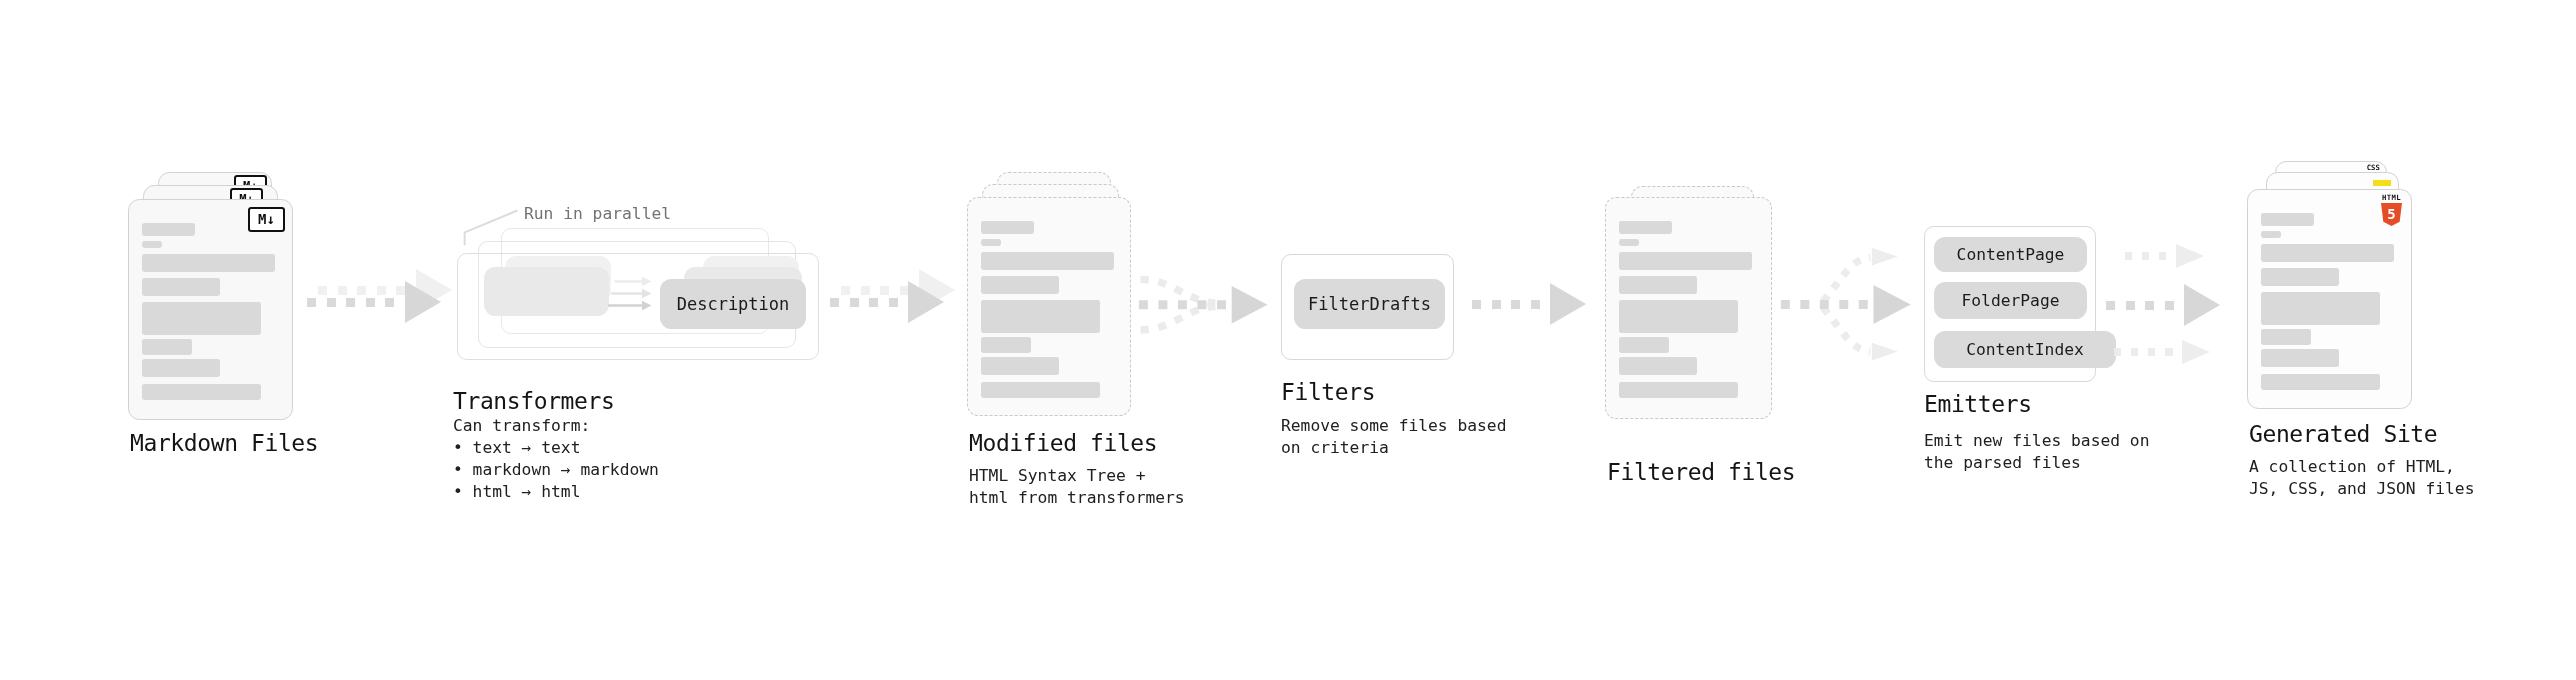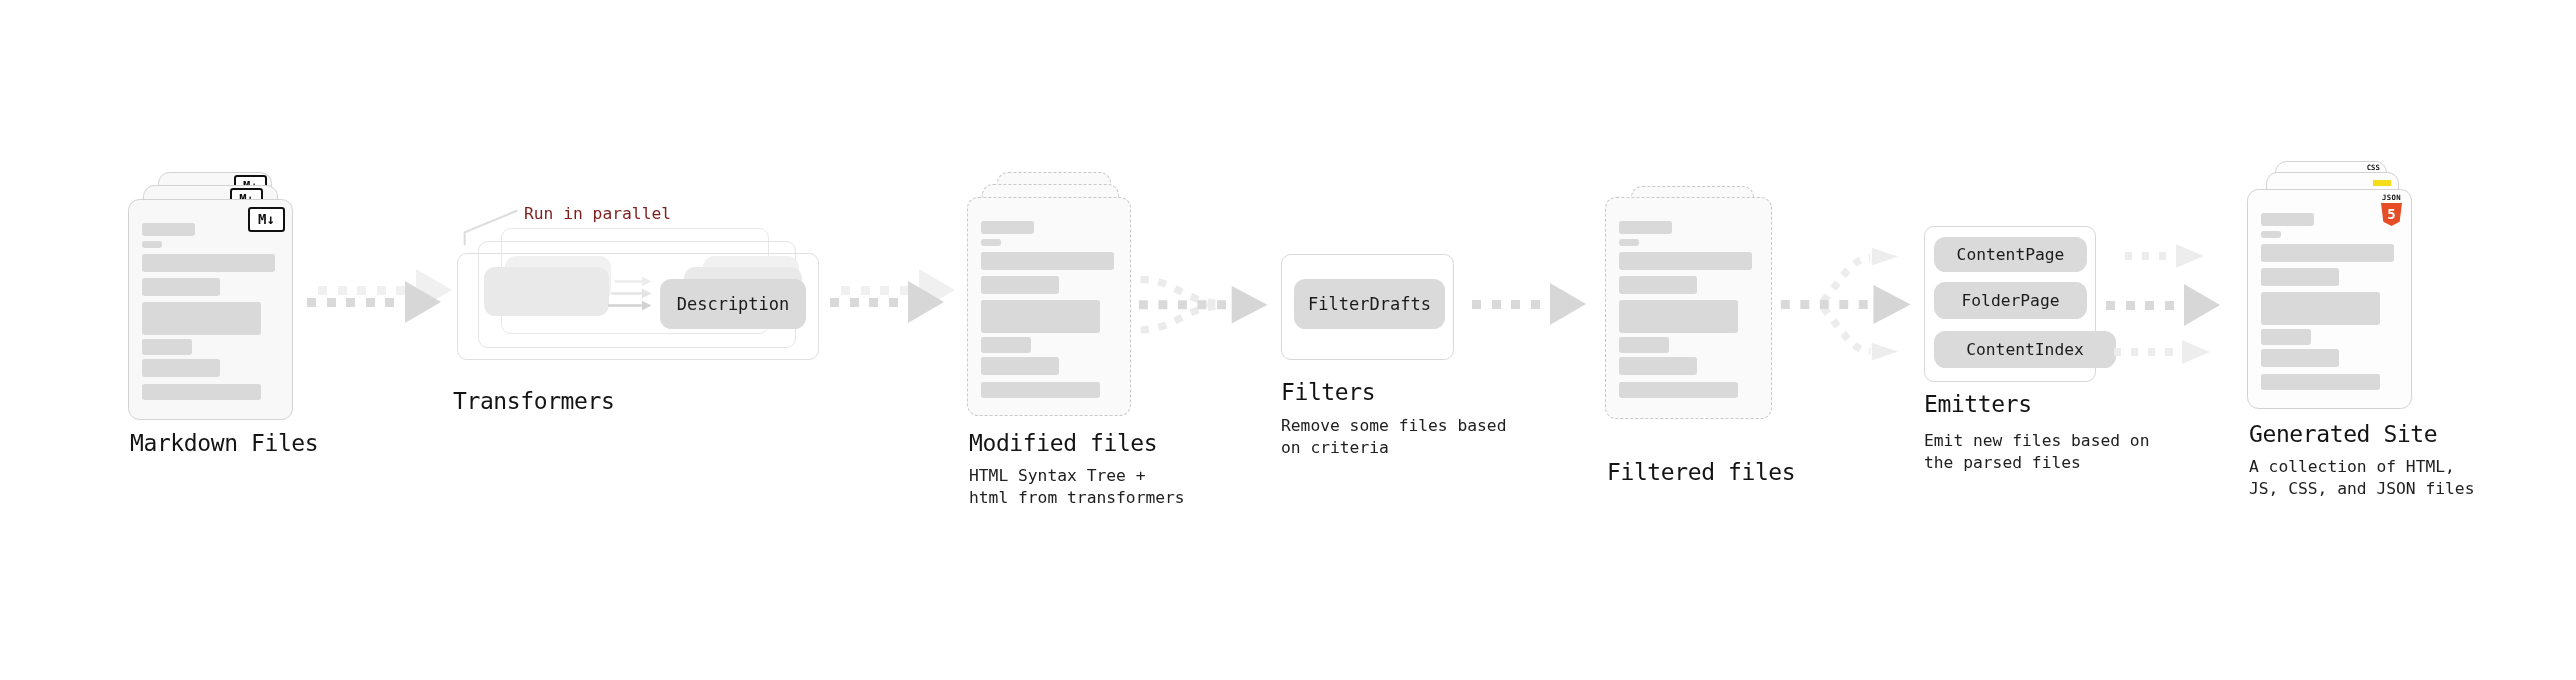--- a/index.html
+++ b/index.html
@@ -22,21 +22,21 @@
   .dash{width:9px;height:9px;margin-right:10.6px;background:#d9d9d9;flex:none;}
   .dash.sm{width:7.3px;height:7.3px;margin-right:9.8px;}
   .light .dash{background:#f0f0f0;}
   .faint .dash{background:#ececec;}
   .head{width:0;height:0;border-top:21px solid transparent;border-bottom:21px solid transparent;
         border-left:36px solid #d7d7d7;flex:none;}
   .light .head{border-left-color:#f0f0f0;}
   .head.small{border-top-width:12.2px;border-bottom-width:12.2px;border-left-width:28px;border-left-color:#ededed;}
   .md-badge{position:absolute;background:#fff;border:2.4px solid #101010;border-radius:3.3px;
             display:flex;align-items:center;justify-content:center;font-weight:bold;color:#101010;}
-  .parallel{position:absolute;font-size:16.3px;color:#7f1d1d;white-space:nowrap;}
+  .parallel{position:absolute;font-size:16.3px;color:#737373;white-space:nowrap;}
   .csvg{position:absolute;}
   .css-badge{position:absolute;display:flex;flex-direction:column;align-items:center;}
   .css-badge span{font-size:7.3px;font-weight:bold;color:#111;line-height:7.3px;}
   .css-bar{width:14px;height:3.3px;margin-top:0.8px;}
   .js-badge{position:absolute;}
   .html5{position:absolute;display:flex;flex-direction:column;align-items:center;}
   .html5 .htxt{font-size:7.3px;font-weight:bold;color:#111;line-height:8.1px;letter-spacing:0.4px;}
   .shield{width:21px;height:23px;margin-top:0.8px;display:flex;align-items:center;justify-content:center;
           clip-path:polygon(0 0,100% 0,89% 82%,50% 100%,11% 82%);color:#fff;font-size:14px;font-weight:bold;}
 </style>
@@ -100,20 +100,24 @@
   <svg class="csvg" style="left:606px;top:275px;" width="54" height="37" viewBox="0 0 66 46">
     <line x1="10" y1="8" x2="44" y2="8" stroke="#ececec" stroke-width="3"></line>
       <polygon points="44,2 56,8 44,14" fill="#ececec"></polygon>
     <line x1="6" y1="23" x2="44" y2="23" stroke="#e3e3e3" stroke-width="3"></line>
       <polygon points="44,17 56,23 44,29" fill="#e3e3e3"></polygon>
     <line x1="2" y1="38" x2="44" y2="38" stroke="#d2d2d2" stroke-width="3"></line>
       <polygon points="44,32 56,38 44,44" fill="#d2d2d2"></polygon>
   </svg>
 
   <div class="doc-label" style="left:453px;top:388px;">Transformers</div>
+  <div class="desc" style="left:453px;top:415px;">Can transform:
+ • text → text
+ • markdown → markdown
+ • html → html</div>
 
   <div class="arrow light" style="left:841px;top:269px;">
     <div class="dash"></div>
       <div class="dash"></div>
       <div class="dash"></div>
       <div class="dash"></div>
       <div class="head"></div>
   </div>
   <div class="arrow" style="left:830px;top:281px;">
     <div class="dash"></div>
@@ -215,21 +219,21 @@
     <div class="css-badge" style="right:5.7px;top:2.4px;">
       <span>CSS</span>
       <div class="css-bar" style="background:#2965f1;"></div>
     </div>
   </div>
   <div class="card white" style="left:2266px;top:172px;width:133px;height:89px;">
     <div class="js-badge" style="right:7.3px;top:6.5px;width:18px;height:6.5px;background:#f5de19;"></div>
   </div>
   <div class="card white" style="left:2247px;top:189px;width:165px;height:220px;">
     <div class="html5" style="right:9px;top:4.1px;">
-      <div class="htxt">JSON</div>
+      <div class="htxt">HTML</div>
       <div class="shield" style="background:#e44d26;">5</div>
     </div>
   <div class="bar" style="left: 13px; top: 23px; width: 53px; height: 13px;"></div>
       <div class="bar" style="left: 13px; top: 41px; width: 19.5px; height: 6.5px;"></div>
       <div class="bar" style="left: 13px; top: 54px; width: 133px; height: 18px;"></div>
       <div class="bar" style="left: 13px; top: 78px; width: 78px; height: 18px;"></div>
       <div class="bar" style="left: 13px; top: 102px; width: 119px; height: 32.5px;"></div>
       <div class="bar" style="left: 13px; top: 139px; width: 50px; height: 16.3px;"></div>
       <div class="bar" style="left: 13px; top: 159px; width: 78px; height: 18px;"></div>
       <div class="bar" style="left: 13px; top: 184px; width: 119px; height: 16.3px;"></div>

